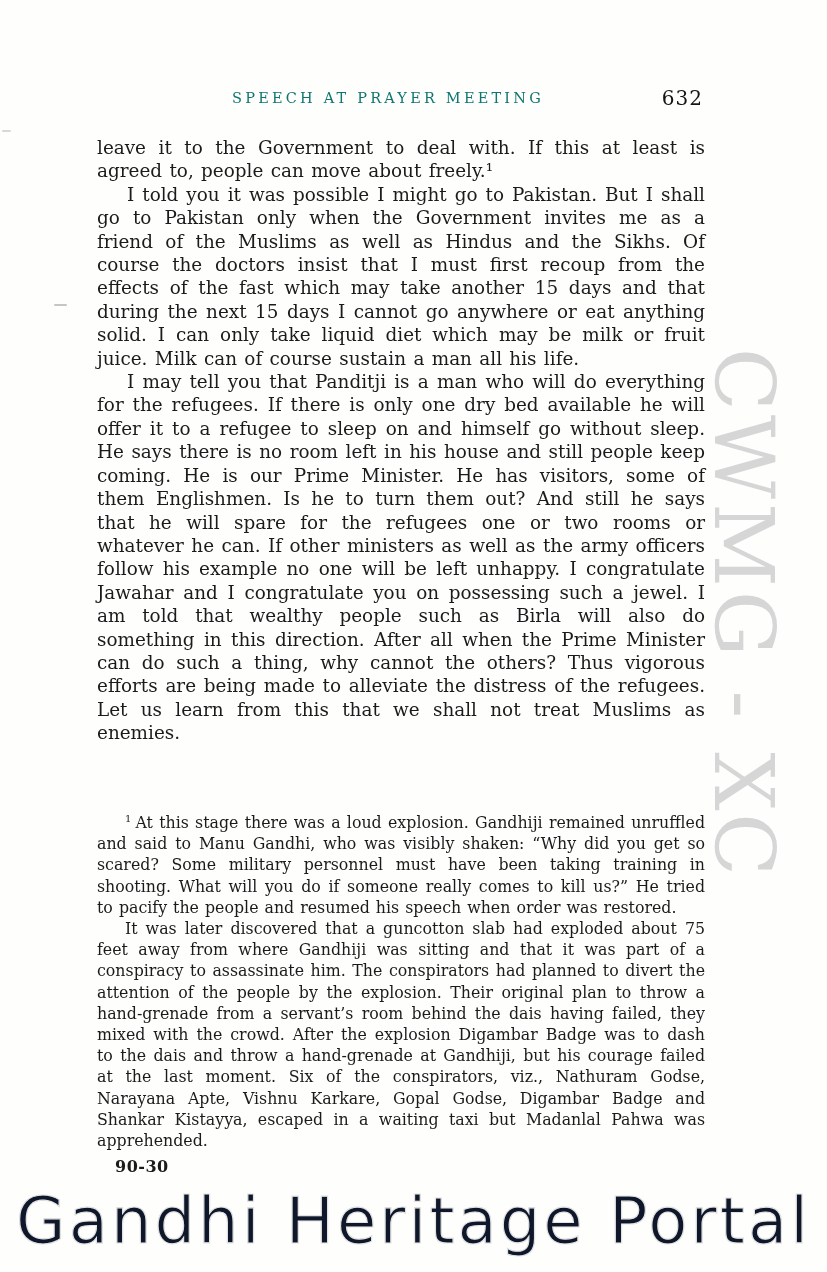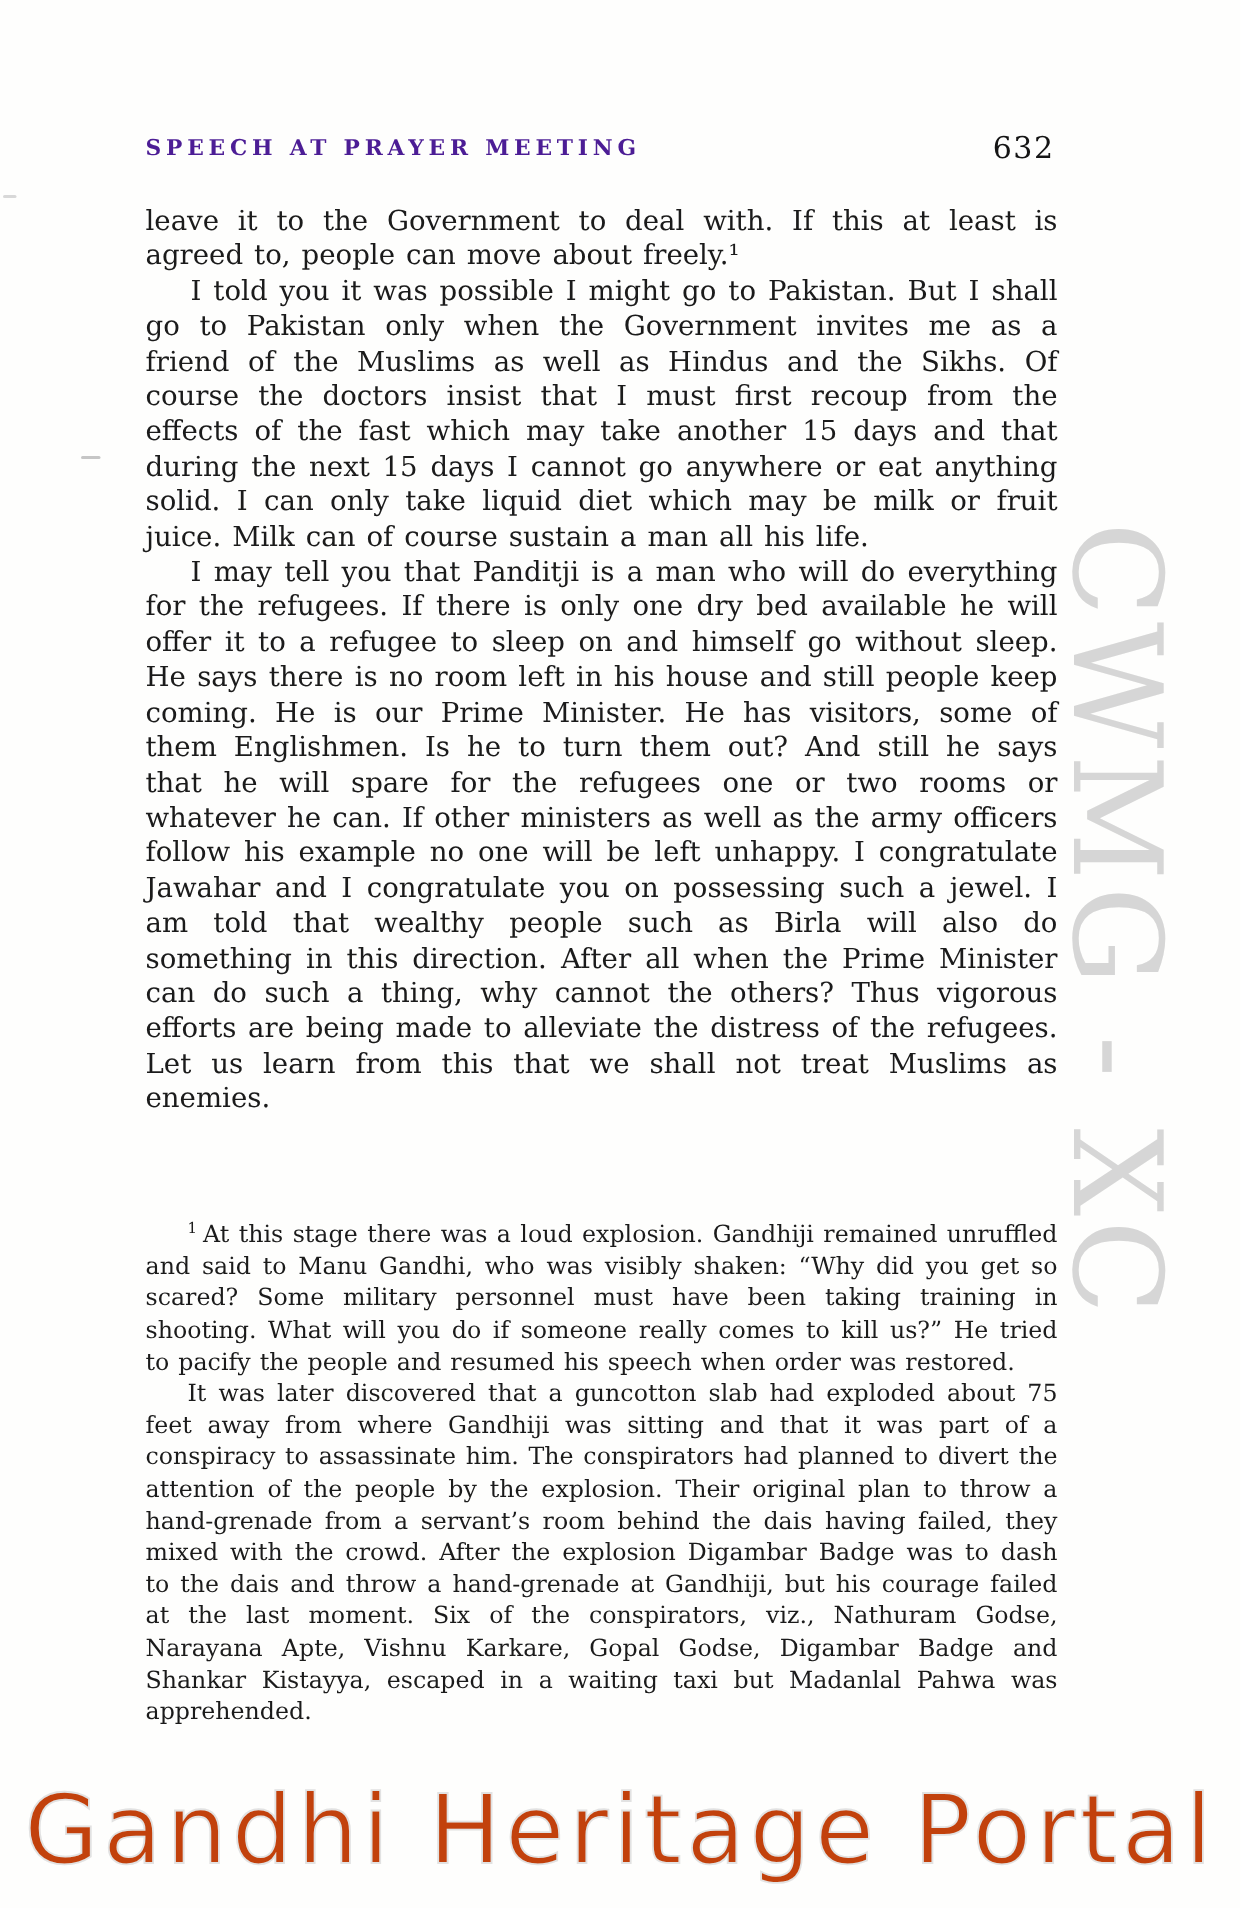--- a/index.html
+++ b/index.html
@@ -36,21 +36,21 @@
   .watermark-bottom {
     position: absolute;
     left: 0;
     right: 0;
     top: 1184px;
     text-align: center;
     font-family: "DejaVu Sans", "Liberation Sans", sans-serif;
     font-size: 64px;
     font-weight: 400;
     letter-spacing: 3px;
-    color: #c2410c;
+    color: #0f172a;
     -webkit-text-stroke: 1.2px #e2e2e2;
     z-index: 1;
     user-select: none;
     white-space: nowrap;
   }
 
   
   .margin-dash {
     position: absolute;
     left: 54px;
@@ -76,24 +76,25 @@
   .running-head {
     position: absolute;
     top: 90px;
     left: 97px;
     width: 608px;
     height: 22px;
     z-index: 3;
   }
   .head-title {
     display: block;
+    text-align: center;
     font-size: 14.5px;
-    font-weight: 700;
+    font-weight: 400;
     letter-spacing: 3.2px;
-    color: #4c1d95;
+    color: #0f766e;
     padding-right: 26px; 
   }
   .page-num {
     position: absolute;
     right: 2px;
     top: -4px;
     font-size: 20px;
     font-weight: 400;
     letter-spacing: 1px;
     color: #151515;
@@ -165,15 +166,16 @@
     <p class="no-indent">leave it to the Government to deal with.  If this at least is agreed to, people can move about freely.¹</p>
     <p>I told you it was possible I might go to Pakistan. But I shall go to Pakistan only when the Government invites me as a friend of the Muslims as well as Hindus and the Sikhs. Of course the doctors insist that I must first recoup from the effects of the fast which may take another 15 days and that during the next 15 days I cannot go anywhere or eat anything solid. I can only take liquid diet which may be milk or fruit juice. Milk can of course sustain a man all his life.</p>
     <p>I may tell you that Panditji is a man who will do everything for the refugees. If there is only one dry bed available he will offer it to a refugee to sleep on and himself go without sleep. He says there is no room left in his house and still people keep coming. He is our Prime Minister. He has visitors, some of them Englishmen. Is he to turn them out? And still he says that he will spare for the refugees one or two rooms or whatever he can. If other ministers as well as the army officers follow his example no one will be left unhappy. I congratulate Jawahar and I congratulate you on possessing such a jewel. I am told that wealthy people such as Birla will also do something in this direction. After all when the Prime Minister can do such a thing, why cannot the others? Thus vigorous efforts are being made to alleviate the distress of the refugees. Let us learn from this that we shall not treat Muslims as enemies.</p>
   </main>
 
   <section class="footnotes">
     <p>
       <sup>1</sup><span>At this stage there was a loud explosion.  Gandhiji remained unruffled and said to Manu Gandhi, who was visibly shaken: “Why did you get so scared? Some military personnel must have been taking training in shooting.  What will you do if someone really comes to kill us?”  He tried to pacify the people and resumed his speech when order was restored.</span>
     </p>
     <p>It was later discovered that a guncotton slab had exploded about 75 feet away from where Gandhiji was sitting and that it was part of a conspiracy to assassinate him.  The conspirators had planned to divert the attention of the people by the explosion. Their original plan to throw a hand-grenade from a servant’s room behind the dais having failed, they mixed with the crowd.  After the explosion Digambar Badge was to dash to the dais and throw a hand-grenade at Gandhiji, but his courage failed at the last moment.  Six of the conspirators, viz., Nathuram Godse, Narayana Apte, Vishnu Karkare, Gopal Godse, Digambar Badge and Shankar Kistayya, escaped in a waiting taxi but Madanlal Pahwa was apprehended.</p>
+    <div class="sig-mark">90-30</div>
   </section>
 
 </div>
 
 </body></html>

